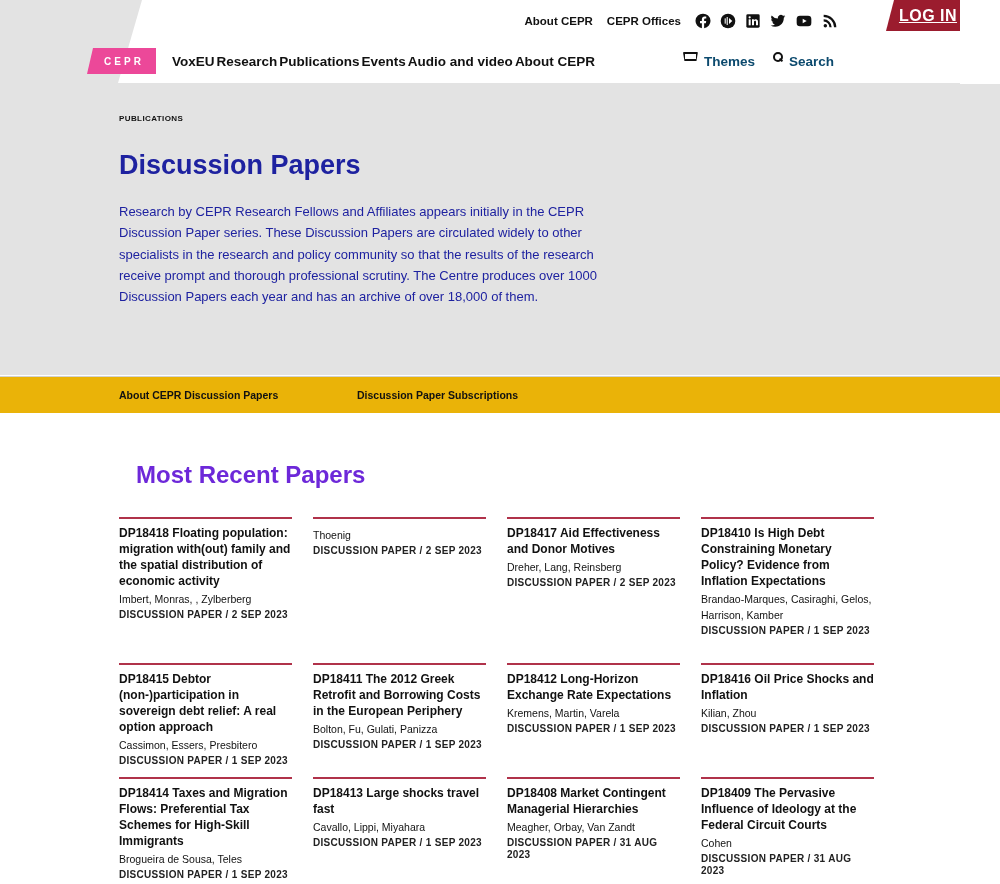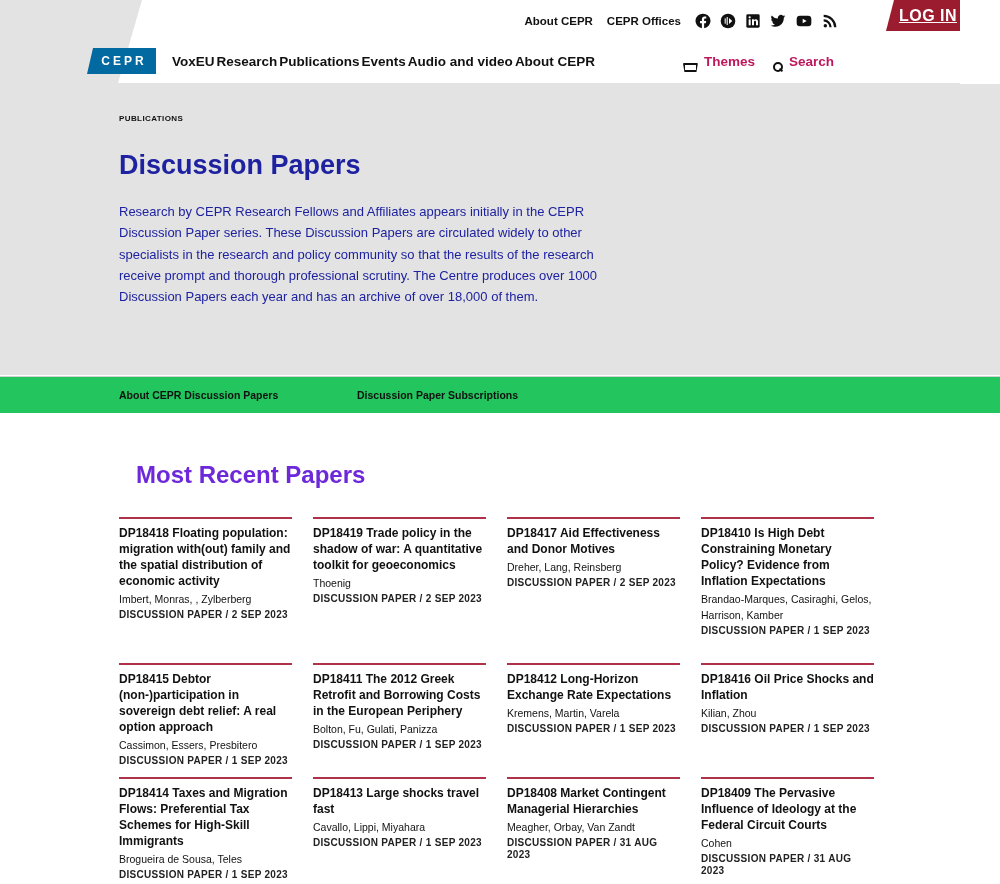--- a/index.html
+++ b/index.html
@@ -13,43 +13,43 @@
     .utility { position: absolute; top: 9px; right: 0; height: 24px; display: flex; align-items: center; }
     .utility a { font-size: 11.5px; font-weight: bold; color: #111; text-decoration: none; margin-right: 14px; }
     .social { display: flex; align-items: center; gap: 9px; margin-right: 22px; }
     .social .ic { width: 16px; height: 16px; display: inline-flex; align-items: center; justify-content: center; }
     .social svg { width: 16px; height: 16px; fill: #111; }
     .login { position: absolute; right: 0; top: 0; width: 74px; height: 31px; background: #9b1c2e;
       color: #fff; font-size: 16px; font-weight: bold; letter-spacing: 0.5px;
       display: flex; align-items: center; justify-content: center; padding-left: 10px;
       clip-path: polygon(8px 0, 100% 0, 100% 100%, 0 100%); }
 
-    .logo { position: absolute; left: 87px; top: 48px; width: 69px; height: 26px; background: #0369a1;
+    .logo { position: absolute; left: 87px; top: 48px; width: 69px; height: 26px; background: #ec4899;
       clip-path: polygon(6px 0, 100% 0, 100% 100%, 0 100%);
-      color: #fff; font-weight: bold; font-size: 12px; letter-spacing: 3px;
+      color: #fff; font-weight: bold; font-size: 10px; letter-spacing: 3px;
       display: flex; align-items: center; justify-content: center; padding-left: 5px; }
     .mainnav { position: absolute; left: 172px; top: 52px; display: flex; gap: 0; }
     .mainnav a { font-size: 13.5px; font-weight: bold; color: #111; text-decoration: none; margin-right: 2px; line-height: 20px; }
     .rightnav { position: absolute; right: 126px; top: 52px; display: flex; align-items: center; }
-    .rightnav a { font-size: 13.5px; font-weight: bold; color: #be185d; text-decoration: none; display: inline-flex; align-items: flex-end; line-height: 20px; }
+    .rightnav a { font-size: 13.5px; font-weight: bold; color: #0c4a6e; text-decoration: none; display: inline-flex; align-items: flex-start; line-height: 20px; }
     .rightnav a + a { margin-left: 18px; }
     .themes-ic { width: 15px; height: 9px; border: 2px solid #111; margin-right: 6px; border-top-width: 2px;
       clip-path: polygon(0 0, 100% 0, 90% 100%, 10% 100%); }
     .themes-ic { border-radius: 1px; }
     .search-ic { position: relative; width: 10px; height: 10px; margin-right: 6px; }
     .search-ic::before { content: ""; position: absolute; left: 0; top: 0; width: 6px; height: 6px; border: 2px solid #111; border-radius: 50%; }
     .search-ic::after { content: ""; position: absolute; left: 7px; top: 6px; width: 2px; height: 4px; background: #111; transform: rotate(-45deg); }
 
     
     .hero { position: absolute; left: 0; top: 84px; width: 1000px; height: 291px; background: #e3e3e3; }
     .crumb { position: absolute; left: 119px; top: 30px; font-size: 8px; font-weight: bold; letter-spacing: 0.4px; color: #111; }
     .hero-title { position: absolute; left: 119px; top: 66px; font-size: 27px; font-weight: bold; color: #1e22a0; }
     .hero-text { position: absolute; left: 119px; top: 117px; width: 500px; font-size: 13px; line-height: 21.3px; color: #1e22a0; }
 
-    .subnav { position: absolute; left: 0; top: 376px; width: 1000px; height: 37px; background: #22c55e;
+    .subnav { position: absolute; left: 0; top: 376px; width: 1000px; height: 37px; background: #eab308;
       border-top: 1px solid #d2d2d2; }
     .subnav a { position: absolute; top: 12px; font-size: 10.5px; font-weight: bold; color: #111; text-decoration: none; }
 
     
     .section-title { position: absolute; left: 136px; top: 461px; font-size: 24px; font-weight: bold; color: #6d28d9; }
     .grid { position: absolute; left: 119px; top: 517px; width: 756px; }
     .card { position: absolute; width: 173px; border-top: 2px solid #b0324a; padding-top: 6px; }
     .card .title { font-size: 12px; font-weight: bold; line-height: 16px; color: #111; }
     .card .authors { font-size: 10.5px; line-height: 16px; color: #111; margin-top: 2px; }
     .card .meta { font-size: 10px; font-weight: bold; letter-spacing: 0.3px; line-height: 12px; color: #222; margin-top: 2px; text-transform: uppercase; }
@@ -145,21 +145,20 @@
 <h2 class="section-title">Most Recent Papers</h2>
 
 <div class="grid">
 
   <div class="card" style="left:0; top:0;">
     <div class="title">DP18418 Floating population: migration with(out) family and the spatial distribution of economic activity</div>
     <div class="authors">Imbert, Monras, , Zylberberg</div>
     <div class="meta">DISCUSSION PAPER / 2 SEP 2023</div>
   </div>
   <div class="card" style="left:194px; top:0;">
-    <div class="title">DP18419 Trade policy in the shadow of war: A quantitative toolkit for geoeconomics</div>
     <div class="authors">Thoenig</div>
     <div class="meta">DISCUSSION PAPER / 2 SEP 2023</div>
   </div>
   <div class="card" style="left:388px; top:0;">
     <div class="title">DP18417 Aid Effectiveness and Donor Motives</div>
     <div class="authors">Dreher, Lang, Reinsberg</div>
     <div class="meta">DISCUSSION PAPER / 2 SEP 2023</div>
   </div>
   <div class="card" style="left:582px; top:0;">
     <div class="title">DP18410 Is High Debt Constraining Monetary Policy? Evidence from Inflation Expectations</div>

